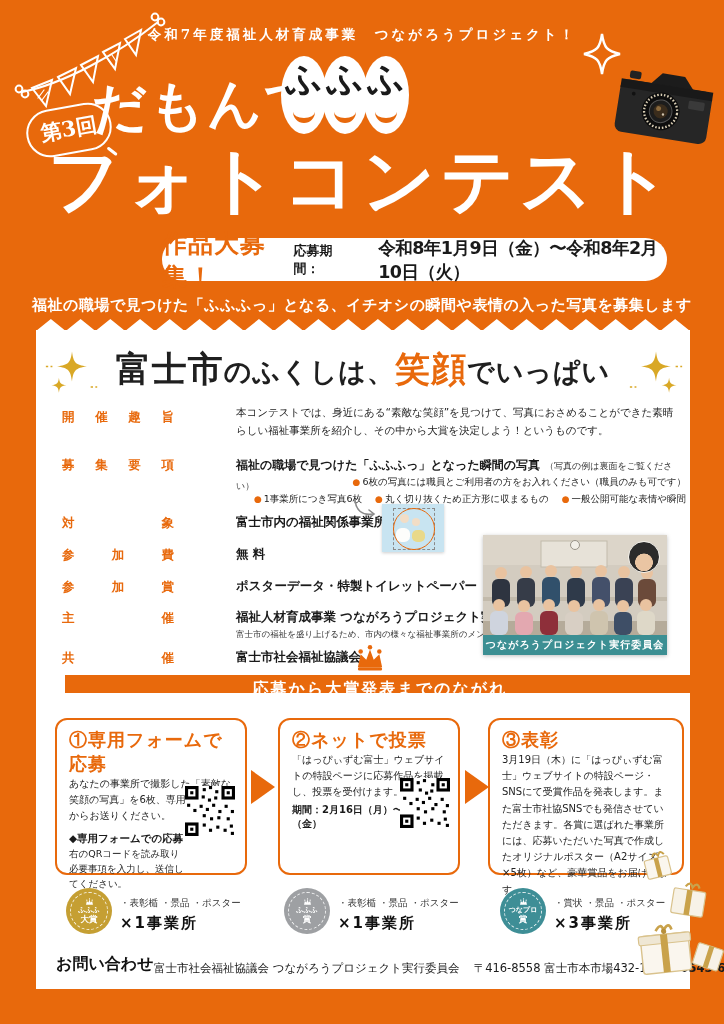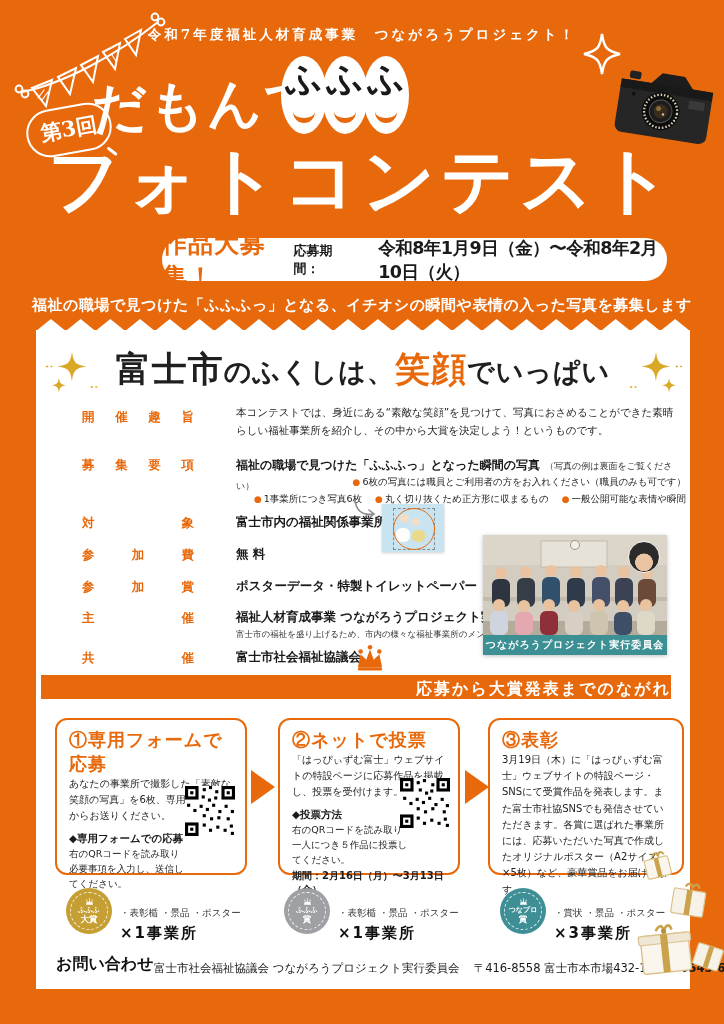--- a/index.html
+++ b/index.html
@@ -36,21 +36,21 @@
 
   
   .zigzag{left:36px;top:318.5px;}
   .card{left:36px;top:330px;width:654px;height:659px;background:#fff;}
   .headline{position:absolute;top:16px;left:0;width:654px;text-align:center;color:#1f1f1f;
     letter-spacing:1px;white-space:nowrap;}
   .h-big{font-size:35px;font-weight:800;}
   .h-small{font-size:27px;font-weight:800;}
   .h-accent{color:#E8690C;text-align:right;}
   .slabel{position:absolute;left:26px;width:112px;color:#E8690C;font-size:12.5px;font-weight:800;
-    text-align:justify;text-align-last:justify;margin-left:20px;}
+    text-align:justify;text-align-last:justify;}
   .svalue{position:absolute;left:200px;color:#1a1a1a;font-size:12.5px;font-weight:600;}
   .sbody{position:absolute;left:200px;width:444px;color:#222;font-size:10.5px;line-height:1.7;}
   .slead{position:absolute;left:200px;width:450px;}
   .lead-main{font-size:12px;font-weight:800;color:#1a1a1a;}
   .lead-note{font-size:9px;color:#333;}
   .sbullets{position:absolute;left:200px;width:460px;font-size:9.5px;color:#222;text-align:right;}
   .sbullets .b{margin-right:10px;white-space:nowrap;}
   .dot{color:#E8690C;font-size:9px;margin-right:2px;}
   .snote{position:absolute;left:200px;font-size:8.5px;color:#333;}
 
@@ -60,22 +60,22 @@
   .crop-circle{position:absolute;left:11px;top:4px;width:40px;height:40px;border:1.5px solid #E8690C;border-radius:50%;}
   .pp{position:absolute;border-radius:50%;}
 
   .photo{position:absolute;left:447px;top:205px;width:184px;height:120px;box-shadow:0 1px 4px rgba(0,0,0,.25);}
   .photo-caption{position:absolute;left:0;bottom:0;width:184px;height:20px;background:#3C8F93;
     color:#fff;font-size:10px;font-weight:800;text-align:center;line-height:20px;letter-spacing:1px;}
   .photo-inset{position:absolute;right:7px;top:6px;width:30px;height:30px;border-radius:50%;
     background:radial-gradient(circle at 50% 68%,#eac5a3 34%,#2b2b2b 36%);border:1.5px solid #f5f2ec;}
 
   .crownbar-crown{position:absolute;left:317px;top:314px;}
-  .flowbar{position:absolute;left:5px;top:345px;width:630px;height:24px;background:#E8690C;
-    color:#fff;font-size:16px;font-weight:800;text-align:right;line-height:28px;letter-spacing:2px;}
+  .flowbar{position:absolute;left:29px;top:345px;width:630px;height:18px;background:#E8690C;
+    color:#fff;font-size:16px;font-weight:800;text-align:center;line-height:28px;letter-spacing:2px;}
 
   .stepbox{position:absolute;top:388px;height:157px;border:2.5px solid #E8690C;border-radius:12px;
     background:#fff;box-sizing:border-box;padding:8px 12px;}
   .step-title{color:#E8690C;font-size:18px;font-weight:800;letter-spacing:1px;margin-bottom:0;}
   .step-body{font-size:10px;line-height:1.62;color:#222;}
   .step-sub{width:120px;}
   .step-subtitle{font-size:10.5px;font-weight:800;color:#1a1a1a;margin-top:7px;}
   .step-subbody{font-size:9.5px;line-height:1.6;color:#222;}
   .step-period{font-size:10px;font-weight:800;color:#1a1a1a;margin-top:2px;}
   .qr{position:absolute;background:#fff;}
@@ -85,21 +85,21 @@
   .award{position:absolute;top:558px;display:flex;align-items:flex-start;}
   .medal{width:46px;height:46px;border-radius:50%;position:relative;display:flex;flex-direction:column;
     align-items:center;justify-content:center;flex:none;text-align:center;}
   .medal::before{content:"";position:absolute;inset:4px;border:1px dashed rgba(255,255,255,.85);border-radius:50%;}
   .medal-gold{background:#C59F33;}
   .medal-silver{background:#9EA0A3;}
   .medal-teal{background:#3E8E96;}
   .m1{color:#fff;font-size:7px;font-weight:800;line-height:1.2;}
   .m2{color:#fff;font-size:8.5px;font-weight:800;line-height:1.2;}
   .award-info{margin-left:8px;}
-  .award-items{font-size:9.5px;color:#333;margin-top:19px;white-space:nowrap;}
+  .award-items{font-size:9.5px;color:#333;margin-top:9px;white-space:nowrap;}
   .award-count{font-size:15px;font-weight:800;color:#111;margin-top:4px;letter-spacing:2px;}
 
   .f-label{position:absolute;left:20px;top:624px;font-size:16px;font-weight:800;color:#111;}
   .f-info{position:absolute;left:118px;top:630px;font-size:11.5px;color:#1a1a1a;white-space:nowrap;}
   .f-info .sep{display:inline-block;width:14px;}
   .f-phone-icon{font-size:13px;}
   .f-phone{font-weight:700;}
 </style>
 </head>
 <body>
@@ -337,24 +337,20 @@
             <rect x="43" y="37" width="3" height="3"></rect>
             <rect x="44" y="44" width="3" height="3"></rect>
         </g>
       </svg>
     </div>
     <div class="arrow" style="left:215px"></div>
 
     <div class="stepbox" style="left:242px;width:182px">
       <div class="step-title serif">②ネットで投票</div>
       <div class="step-body">「はっぴぃずむ富士」ウェブサイトの特設ページに応募作品を掲載し、投票を受付けます。</div>
-      <div class="step-sub">
-        <div class="step-subtitle">◆投票方法</div>
-        <div class="step-subbody">右のQRコードを読み取り 一人につき５作品に投票してください。</div>
-      </div>
       <div class="step-period">期間：2月16日（月）〜3月13日（金）</div>
       <svg class="qr" style="right:8px;top:58px" width="50" height="50" viewBox="0 0 48 48">
         <rect width="48" height="48" fill="#fff"></rect>
         <g fill="#000">
           <rect x="0" y="0" width="13" height="13"></rect>
             <rect x="35" y="0" width="13" height="13"></rect>
             <rect x="0" y="35" width="13" height="13"></rect>
           <rect x="3" y="3" width="7" height="7" fill="#fff"></rect>
             <rect x="38" y="3" width="7" height="7" fill="#fff"></rect>
             <rect x="3" y="38" width="7" height="7" fill="#fff"></rect>

